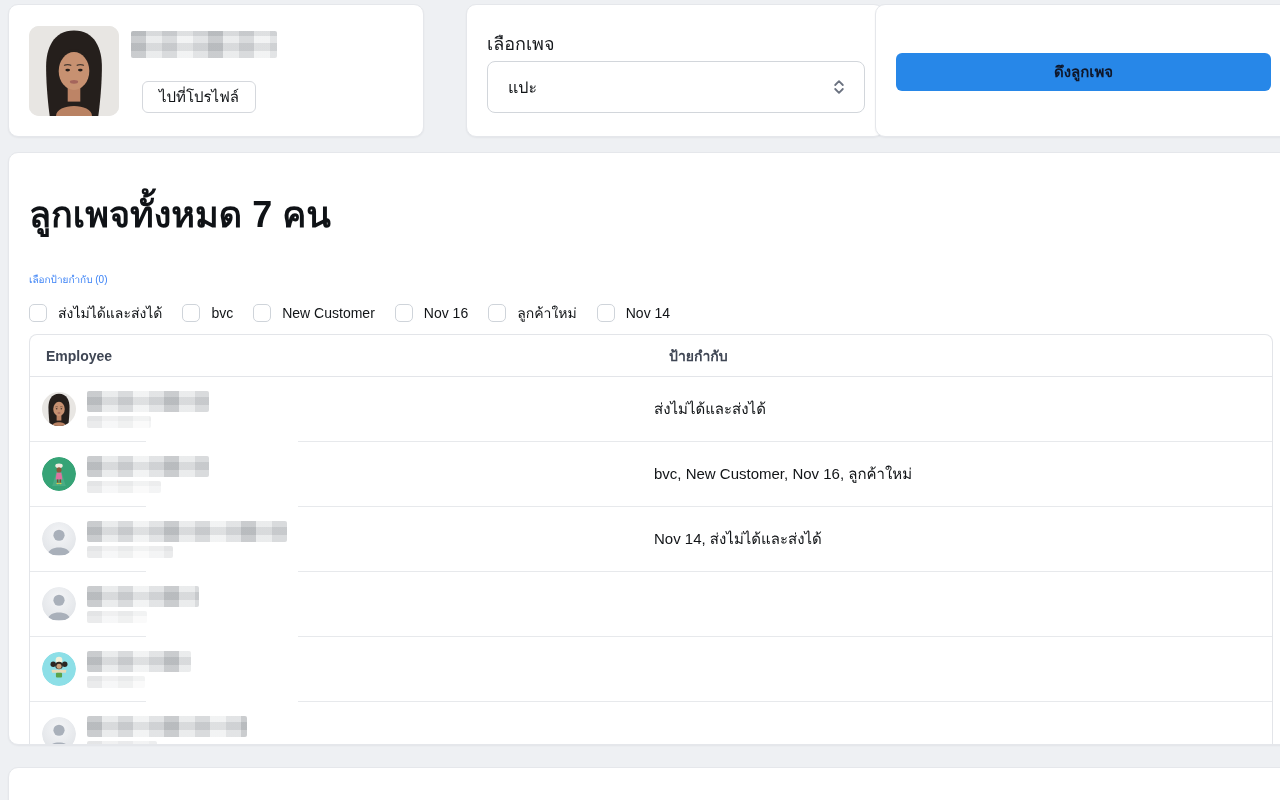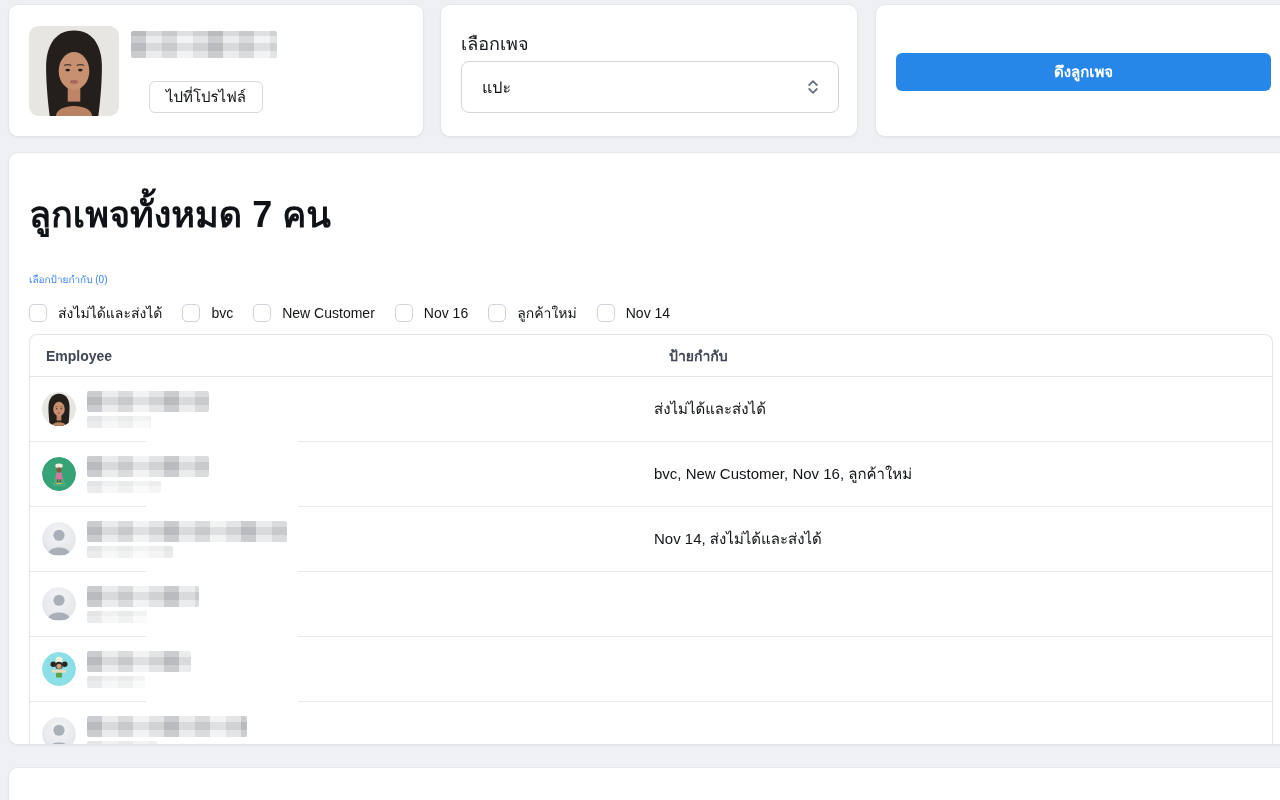--- a/index.html
+++ b/index.html
@@ -12,61 +12,61 @@
   .page { position: relative; width: 1280px; height: 800px; overflow: hidden; }
 
   .card {
     position: absolute;
     background: #ffffff;
     border: 1px solid #e5e7eb;
     border-radius: 10px;
     box-shadow: 0 1px 2px rgba(16,24,40,.05);
   }
   .card-profile { left: 8px; top: 4px; width: 416px; height: 133px; }
-  .card-select  { left: 440px; top: 4px; width: 418px; height: 133px; text-decoration: underline; }
+  .card-select  { left: 466px; top: 4px; width: 418px; height: 133px; text-decoration: underline; }
   .card-action  { left: 875px; top: 4px; width: 420px; height: 133px; }
   .card-main    { left: 8px; top: 152px; width: 1284px; height: 593px; overflow: hidden; }
   .card-bottom  { left: 8px; top: 767px; width: 1284px; height: 60px; border-radius: 10px 10px 0 0; }
 
   
   .profile-photo {
     position: absolute; left: 20px; top: 21px; width: 90px; height: 90px;
     border-radius: 10px; overflow: hidden; background: #e8e6e3;
   }
   .profile-photo svg { display: block; width: 100%; height: 100%; }
   .mosaic {
     background-color: #eceded;
     background-image:
       repeating-linear-gradient(90deg, rgba(110,115,122,.32) 0 15px, rgba(205,208,211,.28) 15px 31px, rgba(150,154,160,.30) 31px 46px, rgba(228,230,232,.22) 46px 62px, rgba(170,174,180,.26) 62px 77px),
       repeating-linear-gradient(0deg, rgba(255,255,255,.55) 0 7px, rgba(140,145,152,.16) 7px 15px);
     border-radius: 2px;
   }
   .profile-name-blur { position: absolute; left: 122px; top: 26px; width: 146px; height: 27px; }
   .profile-btn {
-    position: absolute; left: 140px; top: 76px; height: 32px;
+    position: absolute; left: 133px; top: 76px; height: 32px;
     padding: 0 16px; background: #fff; border: 1px solid #d5d8dd; border-radius: 6px;
     font-size: 15px; color: #111417; display: inline-flex; align-items: center; cursor: pointer;
     font-family: inherit;
   }
 
   
   .select-label { position: absolute; left: 20px; top: 24px; font-size: 18px; color: #15181c; }
   .page-select {
     position: absolute; left: 20px; top: 56px; width: 378px; height: 52px;
     border: 1px solid #d2d6db; border-radius: 8px; background: #fff;
     display: flex; align-items: center; justify-content: space-between;
     padding: 0 18px 0 20px; font-size: 16px; cursor: pointer;
   }
   .chevrons { display: flex; align-items: center; }
 
   
   .pull-btn {
     position: absolute; left: 20px; top: 48px; width: 375px; height: 38px;
     background: var(--accent, #2787e8); border: none; border-radius: 6px;
-    color: #ffffff; font-size: 15px; font-weight: bold; font-family: inherit;
+    color: #0f172a; font-size: 15px; font-weight: bold; font-family: inherit;
     display: flex; align-items: center; justify-content: center; cursor: pointer;
   }
 
   
   .section-title { position: absolute; left: 20px; top: 40px; font-size: 36px; font-weight: bold; color: #0f1216; line-height: 44px; }
   .filter-caption { position: absolute; left: 20px; top: 119px; font-size: 10px; color: #3b82f6; }
   .filter-row {
     position: absolute; left: 20px; top: 148px; height: 24px;
     display: flex; align-items: center; column-gap: 20px;
   }

